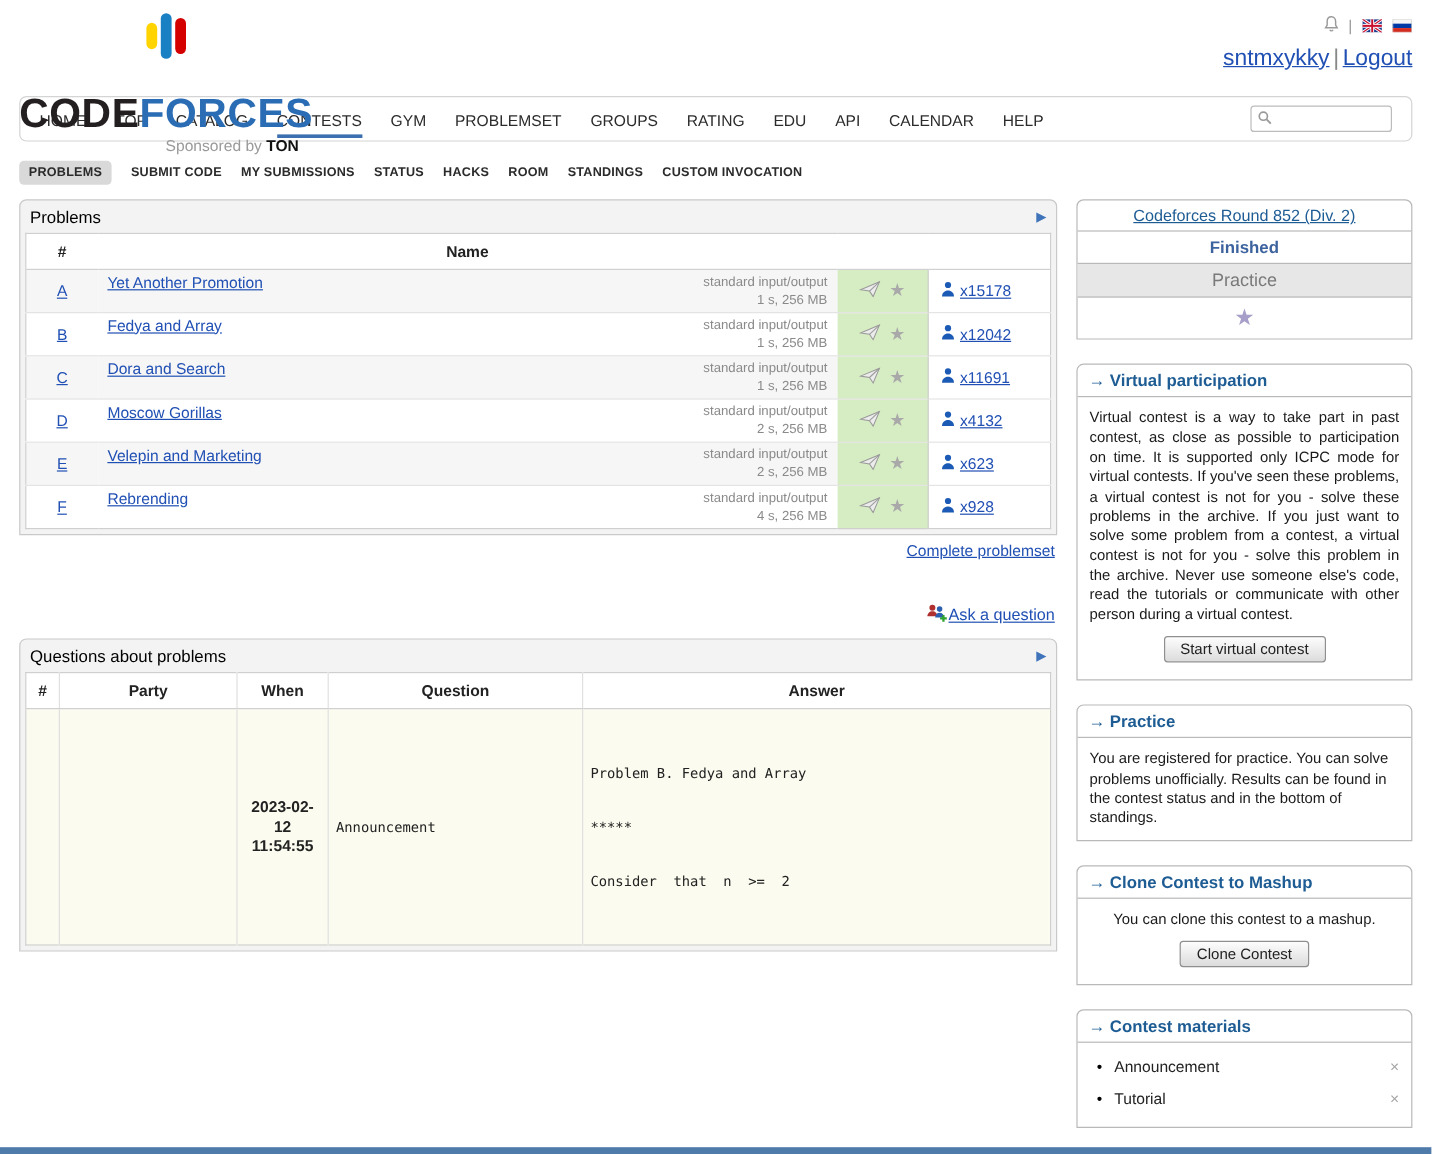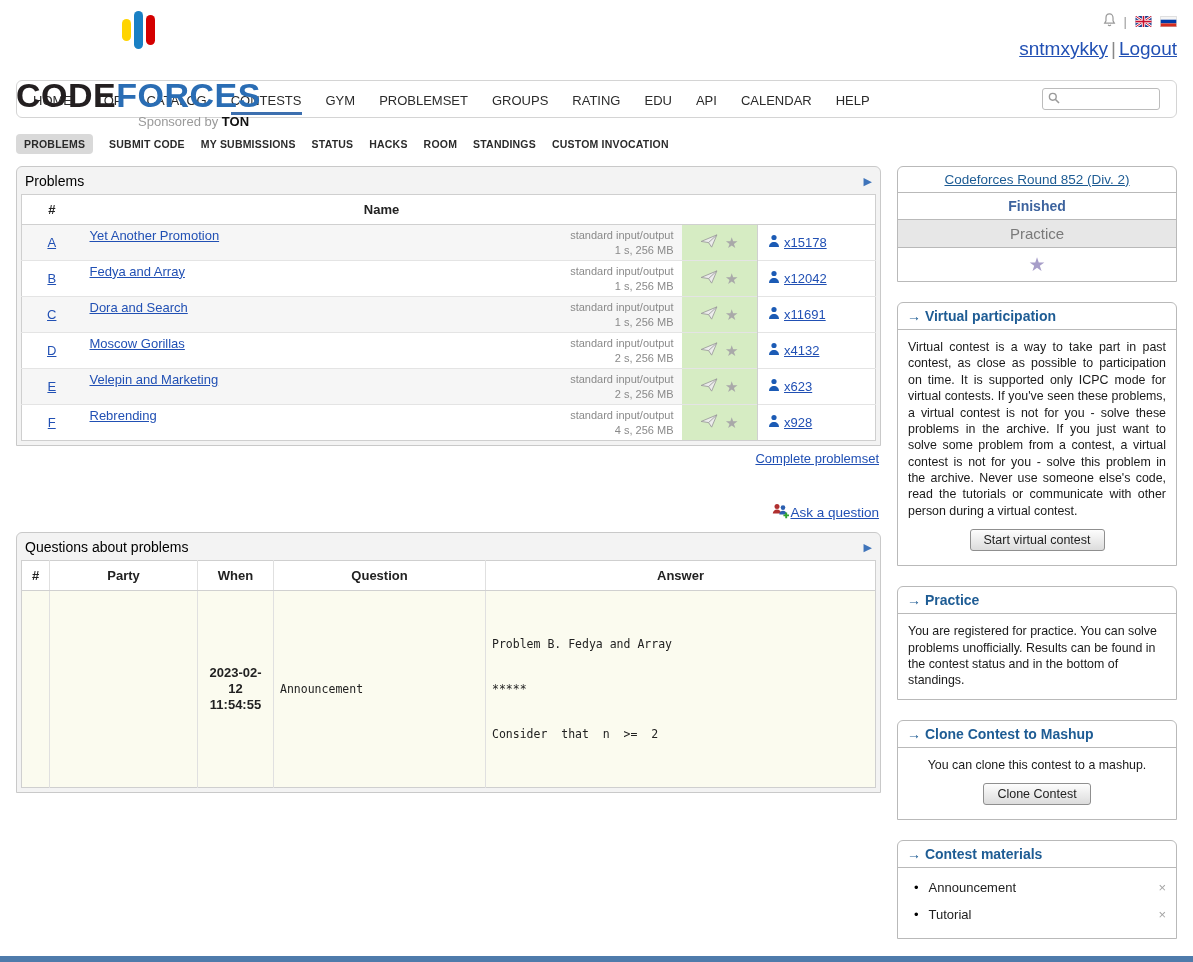--- a/index.html
+++ b/index.html
@@ -58,21 +58,21 @@
   
   .datatable { background: #f3f3f3; border: 1px solid #c9c9c9; border-radius: 6px 6px 0 0; }
   .dt-caption { display: flex; justify-content: space-between; align-items: center; padding: 6px 8px 5px; font-size: 14px; color: #000; }
   .dt-arrow { color: #3f74ba; font-size: 11px; cursor: pointer; line-height: 1; }
   .datatable table { width: calc(100% - 8px); margin: 0 4px 4px; background: #fff; border-collapse: collapse; border: 1px solid #cfcfcf; font-size: 13px; }
   .datatable th { font-weight: bold; padding: 7px 4px; border-bottom: 1px solid #d0d0d0; text-align: center; }
 
   
   .p-idx { width: 60px; text-align: center; }
   .p-acts { width: 76px; text-align: center; }
-  .p-solved { width: 118px; }
+  .p-solved { width: 102px; }
   tbody tr.problem-row td { border-top: 1px solid #e4e4e4; height: 36px; }
   tbody tr.problem-row:nth-child(odd) td { background: #f6f6f6; }
   tbody tr.problem-row td.p-acts { background: #d6ecc3; }
   tbody tr.problem-row td.p-solved { border-left: 1px solid #d0d0d0; background: #fff; padding-left: 10px; }
   .name-wrap { display: flex; justify-content: space-between; align-items: flex-start; padding: 2px 8px; }
   .io-info { text-align: right; font-size: 11px; color: #8a8a8a; line-height: 1.35; }
   .acts-wrap { display: inline-flex; align-items: center; gap: 7px; }
   .star-glyph { color: #a9a9a9; font-size: 15px; line-height: 1; cursor: pointer; }
   .solved-wrap { display: inline-flex; align-items: center; gap: 4px; }
 

